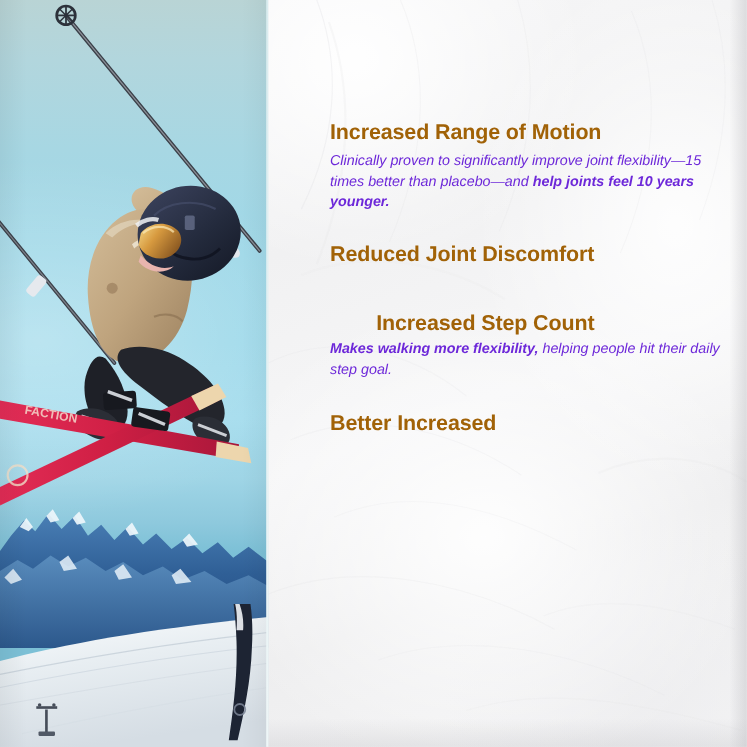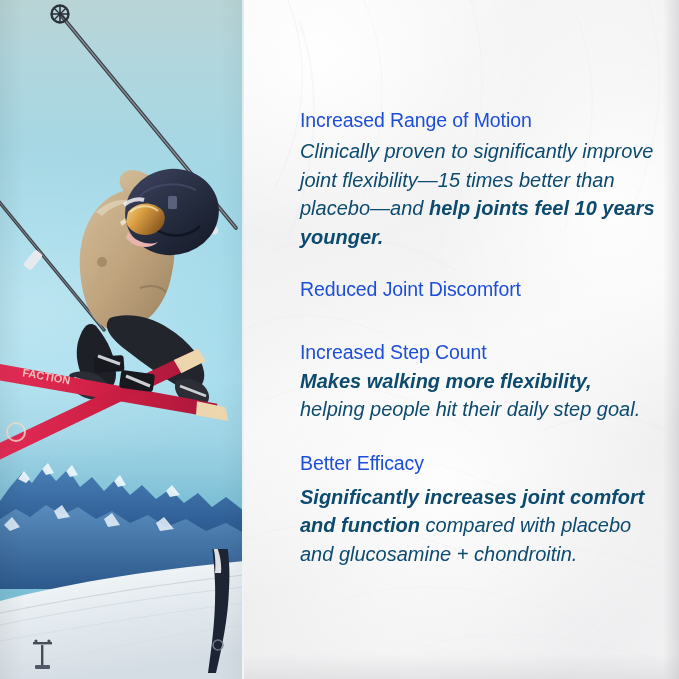--- a/index.html
+++ b/index.html
@@ -143,45 +143,45 @@
     left: 56px;
     top: 108px;
     width: 360px;
   }
   .benefit {
     margin-bottom: 22px;
   }
   .benefit:last-child { margin-bottom: 0; }
 
   .benefit-title {
-    color: #1d4ed8;
+    color: #a16207;
     font-size: 19.5px;
-    font-weight: normal;
+    font-weight: bold;
     letter-spacing: -0.1px;
     line-height: 1.30;
     margin: 0 0 4px 0;
     white-space: nowrap;
   }
   .benefit-body {
-    color: #0c4a6e;
-    font-size: 20px;
+    color: #6d28d9;
+    font-size: 13px;
     font-style: italic;
     line-height: 1.42;
     margin: 0;
   }
   .benefit-body b {
     font-weight: bold;
     font-style: italic;
   }
 
   
   .benefit.b1 { margin-bottom: 26px; }
   .benefit.b2 { margin-bottom: 38px; }
   .benefit.b3 { margin-bottom: 28px; }
-  .benefit.b3 .benefit-title { margin-bottom: 1px; }
+  .benefit.b3 .benefit-title { margin-bottom: 1px; margin-left: 42px; }
   .benefit.b4 .benefit-title { margin-bottom: 6px; }
 </style>
 </head>
 <body>
 
 <div class="page">
 
   <div class="photo-panel">
     <div class="sky"></div>
     <div class="sky-glow"></div>
@@ -390,19 +390,18 @@
       <div class="benefit b2">
         <h3 class="benefit-title">Reduced Joint Discomfort</h3>
       </div>
 
       <div class="benefit b3">
         <h3 class="benefit-title">Increased Step Count</h3>
         <p class="benefit-body"><b>Makes walking more flexibility,</b><span> helping people hit their daily step goal.</span></p>
       </div>
 
       <div class="benefit b4">
-        <h3 class="benefit-title">Better Efficacy</h3>
-        <p class="benefit-body"><b>Significantly increases joint comfort and function</b><span> compared with placebo and glucosamine + chondroitin.</span></p>
+        <h3 class="benefit-title">Better Increased</h3>
       </div>
 
     </div>
   </div>
 </div>
 
 </body></html>

